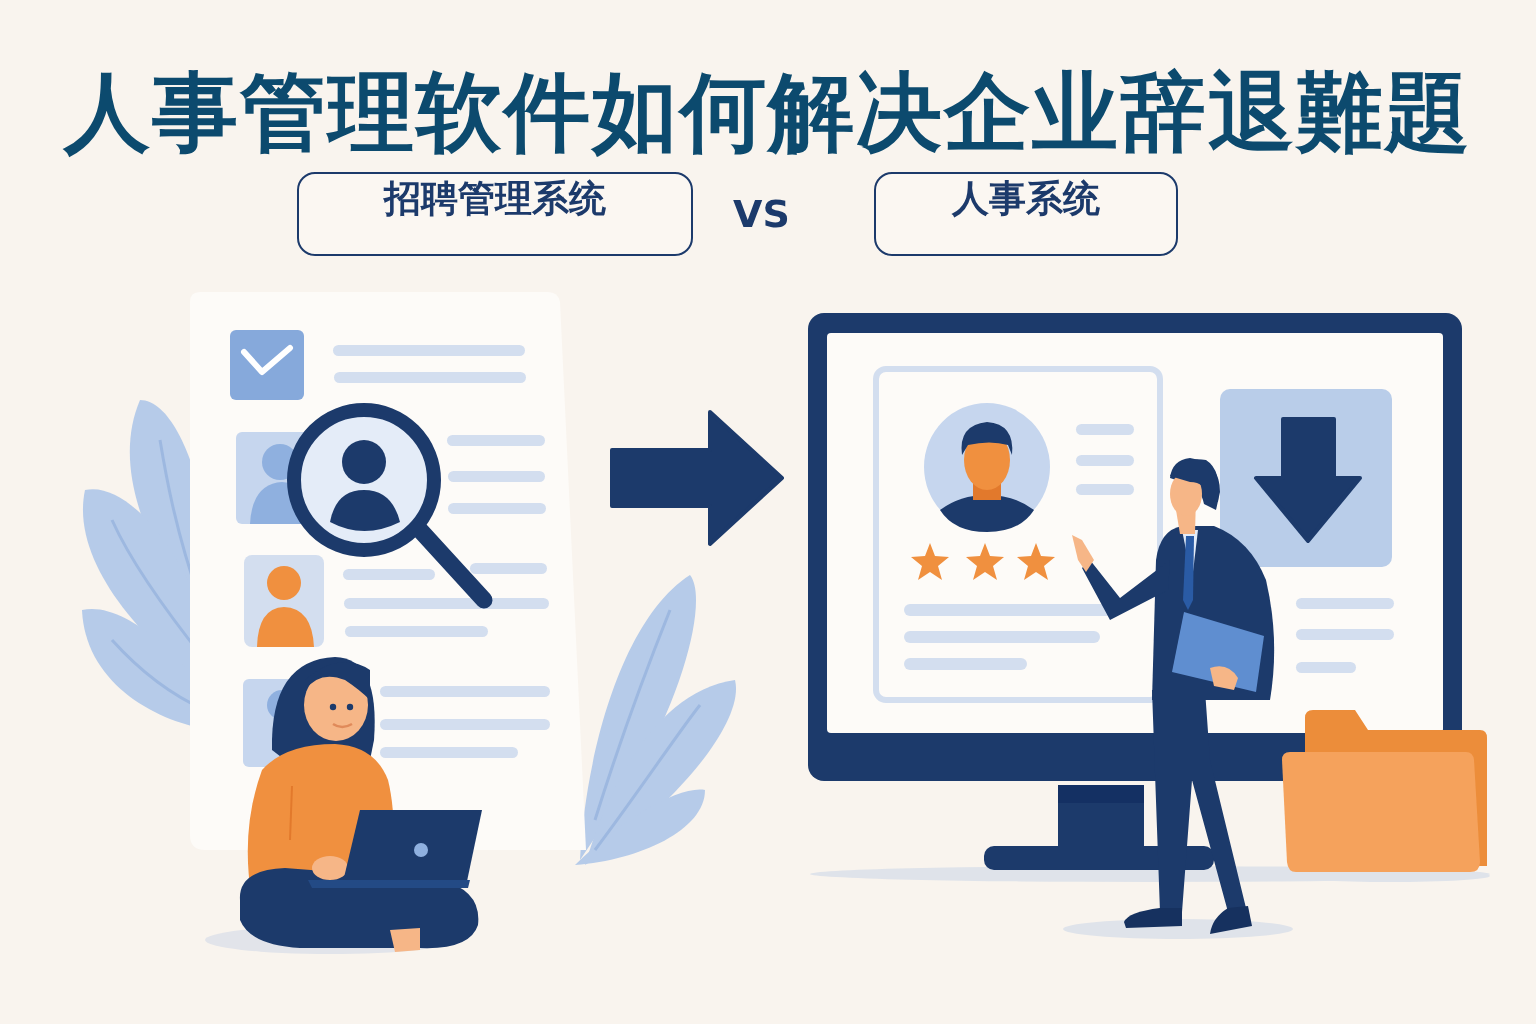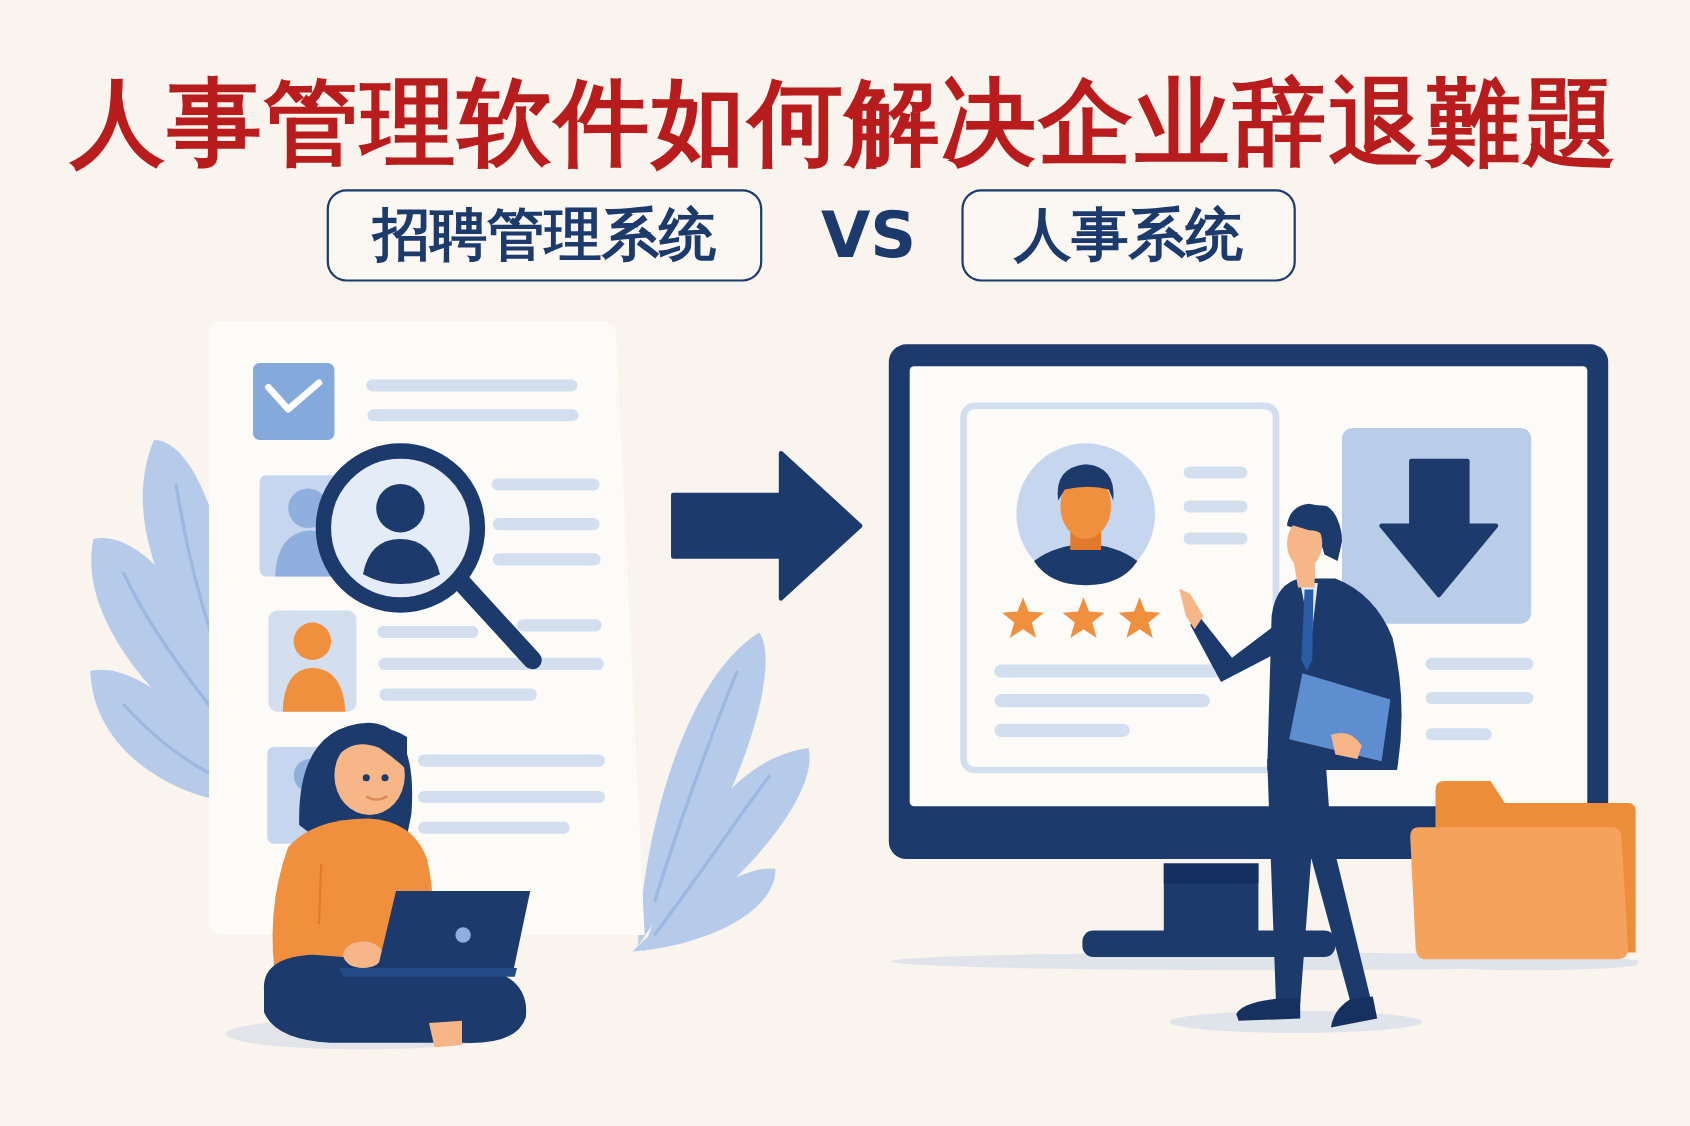--- a/index.html
+++ b/index.html
@@ -4,37 +4,37 @@
 <style>
   html, body { margin: 0; padding: 0; }
   body {
     width: 1536px; height: 1024px; overflow: hidden;
     background: #f9f4ee;
     font-family: "DejaVu Sans", sans-serif;
     position: relative;
   }
   .title {
     position: absolute; left: 0; top: 52px; width: 1536px;
-    text-align: center; color: #b91c1c;
+    text-align: center; color: #0c4a6e;
     font-size: 86px; font-weight: bold; letter-spacing: 2px;
     line-height: 120px;
   }
   .pill {
     position: absolute; top: 172px; height: 84px;
     border: 2.5px solid #1c3a6b; border-radius: 18px;
     box-sizing: border-box;
-    display: flex; align-items: center; justify-content: center;
-    color: #1c3a6b; font-size: 52px; font-weight: bold;
+    display: flex; justify-content: center;
+    color: #1c3a6b; font-size: 37px; font-weight: bold;
     background: #fbf7f2;
   }
   .pill-left { left: 297px; width: 396px; }
   .pill-right { left: 874px; width: 304px; }
   .vs {
     position: absolute; left: 733px; top: 178px; width: 100px;
-    text-align: right; color: #1c3a6b; font-size: 58px; font-weight: bold;
+    text-align: left; color: #1c3a6b; font-size: 38px; font-weight: bold;
     line-height: 72px;
   }
   svg.art { position: absolute; left: 0; top: 0; }
 </style>
 </head>
 <body>
 
 <div class="title">人事管理软件如何解决企业辞退難題</div>
 
 <div class="pill pill-left">

